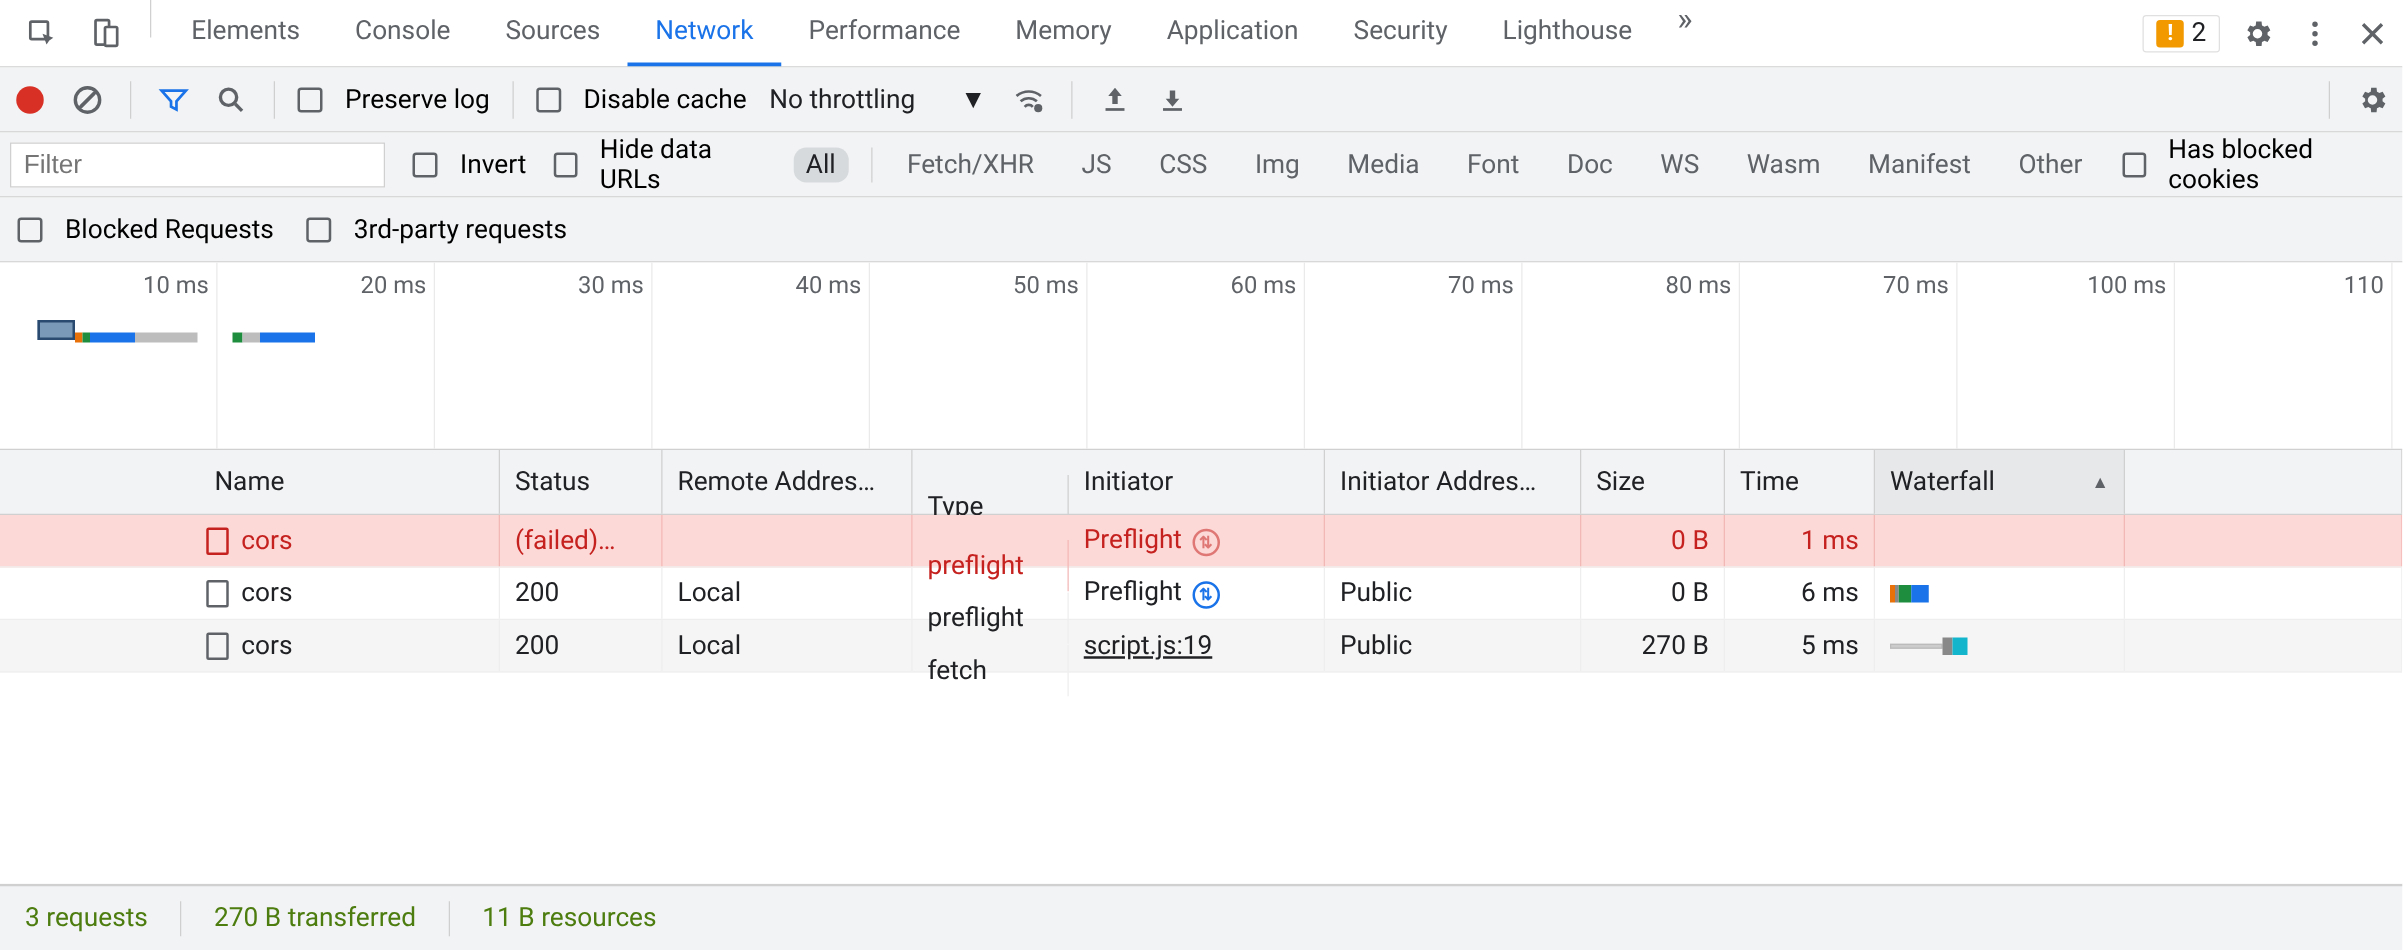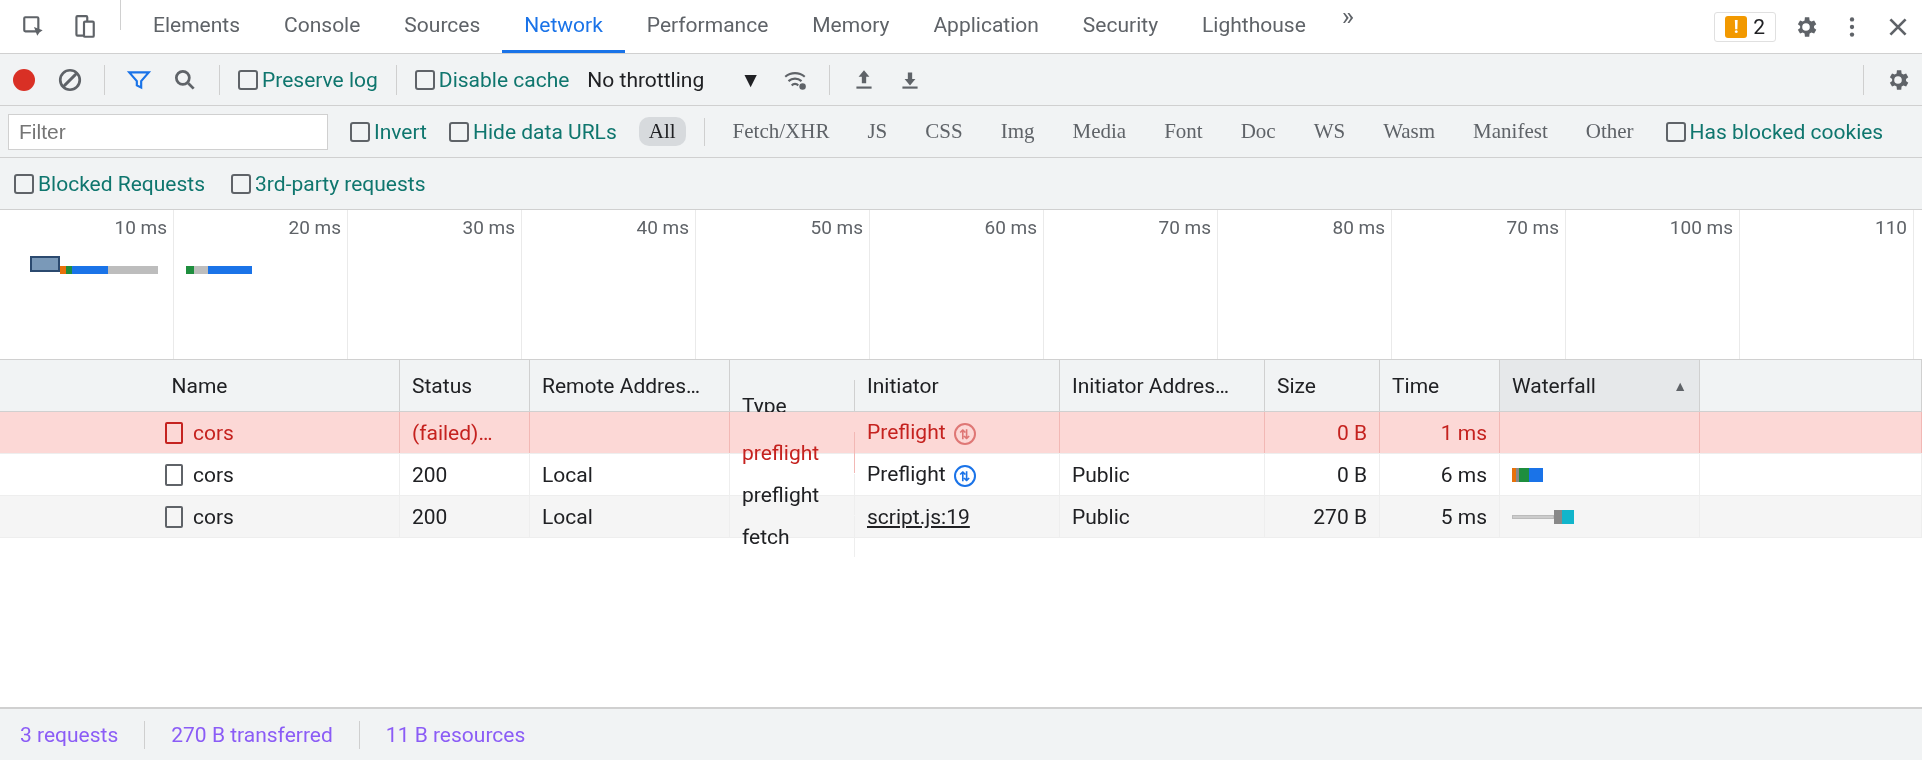--- a/index.html
+++ b/index.html
@@ -16,21 +16,21 @@
   .tabstrip .right { margin-left:auto; display:flex; align-items:center; gap:14px; }
   .badge { display:flex; align-items:center; gap:6px; background:#fff; border:1px solid #e0e0e0; border-radius:3px; padding:2px 10px; }
   .badge .warn { width:22px; height:22px; background:#f29900; border-radius:3px; display:flex; align-items:center; justify-content:center; color:#fff; font-weight:bold; font-size:18px;}
   .iconbtn { width:32px; height:32px; display:flex; align-items:center; justify-content:center; color:#5f6368; cursor:pointer; }
   .iconbtn svg { width:26px; height:26px; }
 
   
   .toolbar { display:flex; align-items:center; height:52px; border-bottom:1px solid #d0d0d0; padding:0 8px; gap:14px; background:#f1f3f4; }
   .toolbar .rec { width:22px; height:22px; border-radius:50%; background:#d93025; }
   .toolbar .divider { width:1px; height:30px; background:#cfcfcf; margin:0 4px; }
-  .checkbox { display:flex; align-items:center; gap:4px; color:#0f766e; }
+  .checkbox { display:flex; align-items:center; gap:18px; color:#000000; }
   .checkbox .box { width:20px; height:20px; border:2px solid #5f6368; border-radius:3px; }
   .toolbar .select { display:flex; align-items:center; gap:8px; color:#202124; padding:0 4px;}
   .toolbar .spacer { flex:1; }
 
   
   .filterbar { display:flex; align-items:center; height:52px; border-bottom:1px solid #d0d0d0; padding:0 8px; gap:22px; background:#f1f3f4;}
   .filterbar input[type=text] { height:36px; width:320px; border:1px solid #d0d0d0; background:#fff; padding:0 10px; font-size:21px; color:#4c1d95;}
   .chip { padding:2px 10px; border-radius:10px; color:#5f6368; cursor:pointer;}
   .chip.active { background:#d7dadd; color:#202124; }
   .filterbar .type-divider { width:1px; height:28px; background:#cfcfcf; }
@@ -69,21 +69,21 @@
   
   .c-name{flex:0 0 400px;justify-content:center;} .c-status{flex:0 0 130px;} .c-remote{flex:0 0 200px;}
   .c-type{flex:0 0 125px;margin-top:40px;} .c-init{flex:0 0 205px;} .c-initaddr{flex:0 0 205px;}
   .c-size{flex:0 0 115px;} .c-time{flex:0 0 120px;} .c-wf{flex:0 0 200px;} .c-rest{flex:1;}
 
   .wfbar { display:flex; align-items:center; height:14px;}
   .wfbar .wseg { height:14px;}
   .wfbar .wline { height:4px; background:#ccc;}
 
   
-  .statusbar { height:52px; display:flex; align-items:center; padding:0 20px; gap:26px; color:#8b5cf6; background:#f1f3f4; border-top:1px solid #d0d0d0;}
+  .statusbar { height:52px; display:flex; align-items:center; padding:0 20px; gap:26px; color:#4d7c0f; background:#f1f3f4; border-top:1px solid #d0d0d0;}
   .statusbar .sdiv { width:1px; height:28px; background:#cfcfcf;}
 </style>
 </head>
 <body>
 
 <div class="tabstrip">
   <div class="left-icons">
     <span class="iconbtn">
       <svg viewBox="0 0 24 24" fill="none" stroke="currentColor" stroke-width="2">
           <rect x="3" y="3" width="13" height="13" rx="1"></rect>
@@ -205,21 +205,21 @@
 <div class="filterbar">
   <input type="text" placeholder="Filter" style="">
   <label class="checkbox">
     <span class="box"></span>
     <span>Invert</span>
   </label>
   <label class="checkbox">
     <span class="box"></span>
     <span>Hide data URLs</span>
   </label>
-  <div id="type-chips" style="display:flex; align-items:center; gap:18px;font-family:Liberation Serif, serif;">
+  <div id="type-chips" style="display:flex; align-items:center; gap:18px;">
       <span class="chip active">All</span>
       <span class="type-divider"></span>
       <span class="chip">Fetch/XHR</span>
       <span class="chip">JS</span>
       <span class="chip">CSS</span>
       <span class="chip">Img</span>
       <span class="chip">Media</span>
       <span class="chip">Font</span>
       <span class="chip">Doc</span>
       <span class="chip">WS</span>

